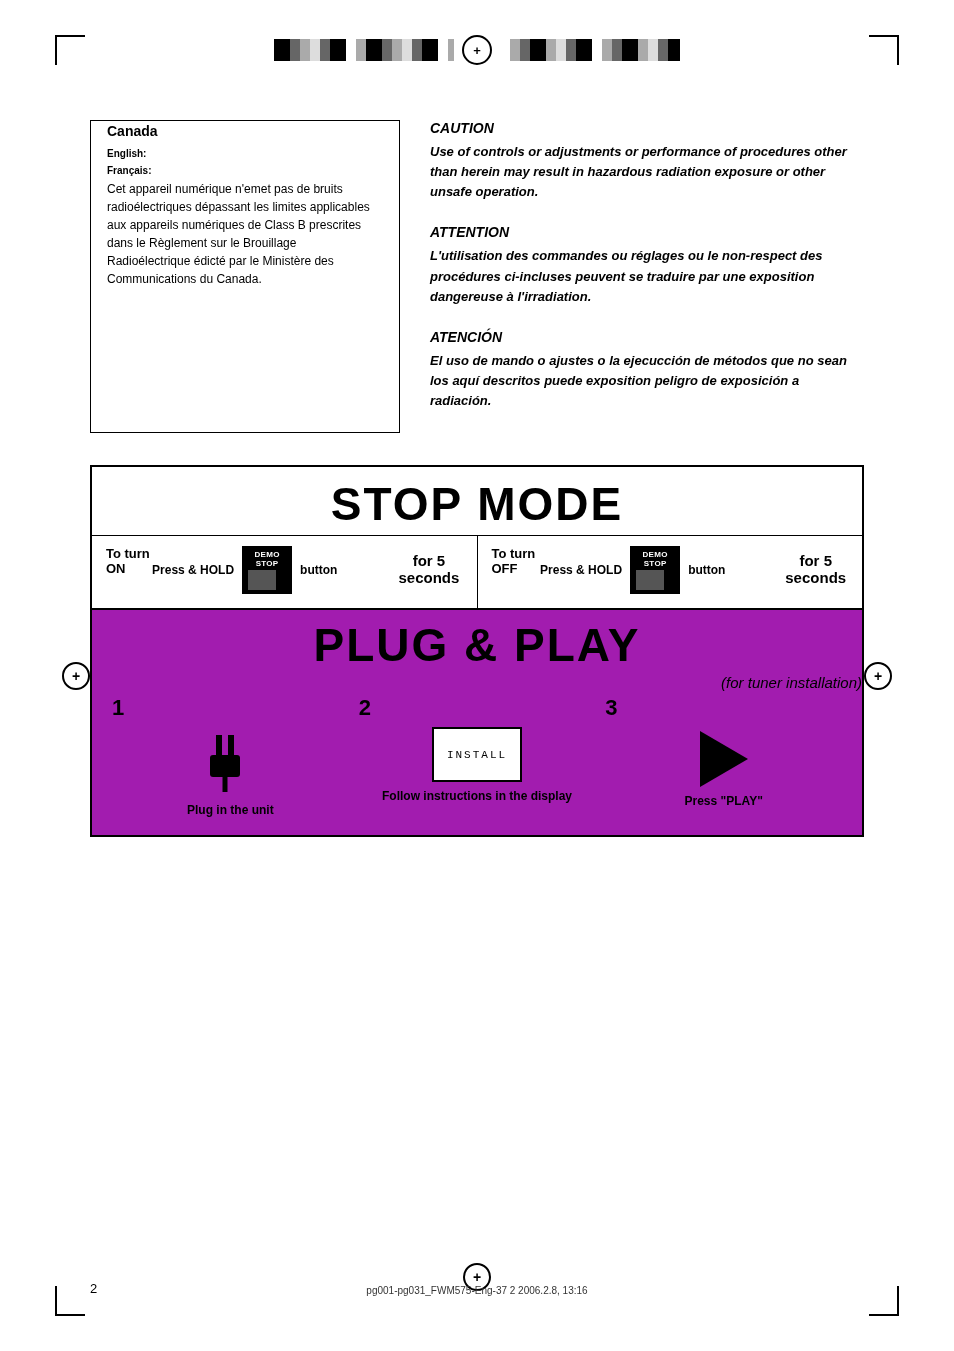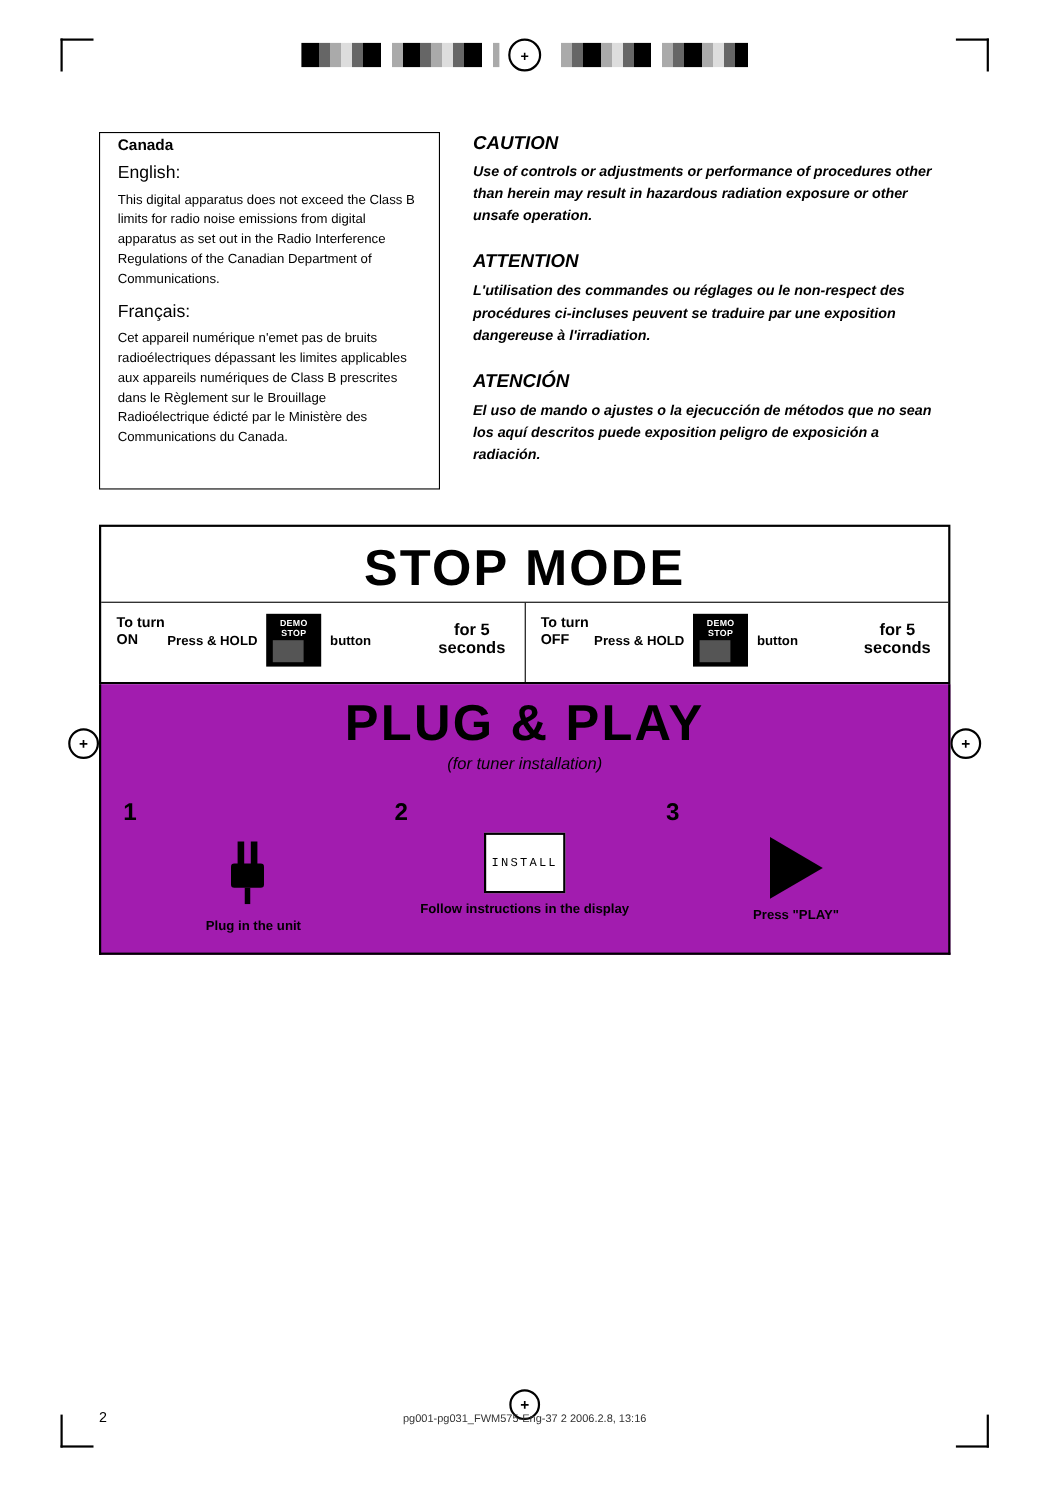--- a/index.html
+++ b/index.html
@@ -124,41 +124,41 @@
       flex-shrink: 0;
       font-size: 12.5px;
       line-height: 1.5;
     }
     .canada-box h2 {
       font-size: 14px;
       font-weight: bold;
       margin-bottom: 4px;
     }
     .canada-box .lang-label {
-      font-weight: normal;
-      font-size: 16px;
+      font-weight: bold;
+      font-size: 10px;
       margin-bottom: 2px;
     }
     .canada-box p {
       font-size: 12px;
       line-height: 1.5;
       margin-bottom: 10px;
     }
 
     
     .warnings-col {
       flex: 1;
     }
     .warning-section {
       margin-bottom: 22px;
     }
     .warning-section h3 {
       font-style: italic;
       font-weight: bold;
-      font-size: 17px;
+      font-size: 14px;
       margin-bottom: 6px;
     }
     .warning-section p {
       font-style: italic;
       font-weight: bold;
       font-size: 13px;
       line-height: 1.55;
     }
 
     
@@ -249,24 +249,24 @@
     }
     .plug-title {
       text-align: center;
       font-size: 46px;
       font-weight: 900;
       letter-spacing: 2px;
       padding: 8px 0 2px;
       font-family: Arial Black, Arial, sans-serif;
     }
     .plug-subtitle {
-      text-align: center;
+      text-align: right;
       font-size: 15px;
       font-style: italic;
-      margin-bottom: 22px;
+      margin-bottom: 4px;
     }
     .plug-steps {
       display: flex;
       padding: 0 20px 16px;
       gap: 10px;
       align-items: flex-start;
     }
     .plug-step {
       flex: 1;
       display: flex;
@@ -283,21 +283,21 @@
     .step-icon {
       margin: 6px 0;
     }
     .step-label {
       font-size: 12px;
       font-weight: bold;
       line-height: 1.4;
     }
     .display-screen {
       border: 2px solid #000;
-      width: 74px;
+      width: 90px;
       height: 55px;
       display: flex;
       align-items: center;
       justify-content: center;
       font-family: 'Courier New', monospace;
       font-size: 11px;
       letter-spacing: 2px;
       background: #fff;
     }
     .play-triangle {
@@ -363,21 +363,20 @@
 <div class="crosshair-left">+</div>
 <div class="crosshair-right">+</div>
 <div class="crosshair-bottom">+</div>
 
 <div class="content-area">
   <div class="top-columns">
 
     <div class="canada-box">
       <h2>Canada</h2>
       <p class="lang-label">English:</p>
-      <p>This digital apparatus does not exceed the Class B limits for radio noise emissions from digital apparatus as set out in the Radio Interference Regulations of the Canadian Department of Communications.</p>
       <p class="lang-label">Français:</p>
       <p>Cet appareil numérique n'emet pas de bruits radioélectriques dépassant les limites applicables aux appareils numériques de Class B prescrites dans le Règlement sur le Brouillage Radioélectrique édicté par le Ministère des Communications du Canada.</p>
     </div>
 
     <div class="warnings-col">
 
       <div class="warning-section">
         <h3>CAUTION</h3>
         <p>Use of controls or adjustments or performance of procedures other than herein may result in hazardous radiation exposure or other unsafe operation.</p>
       </div>

